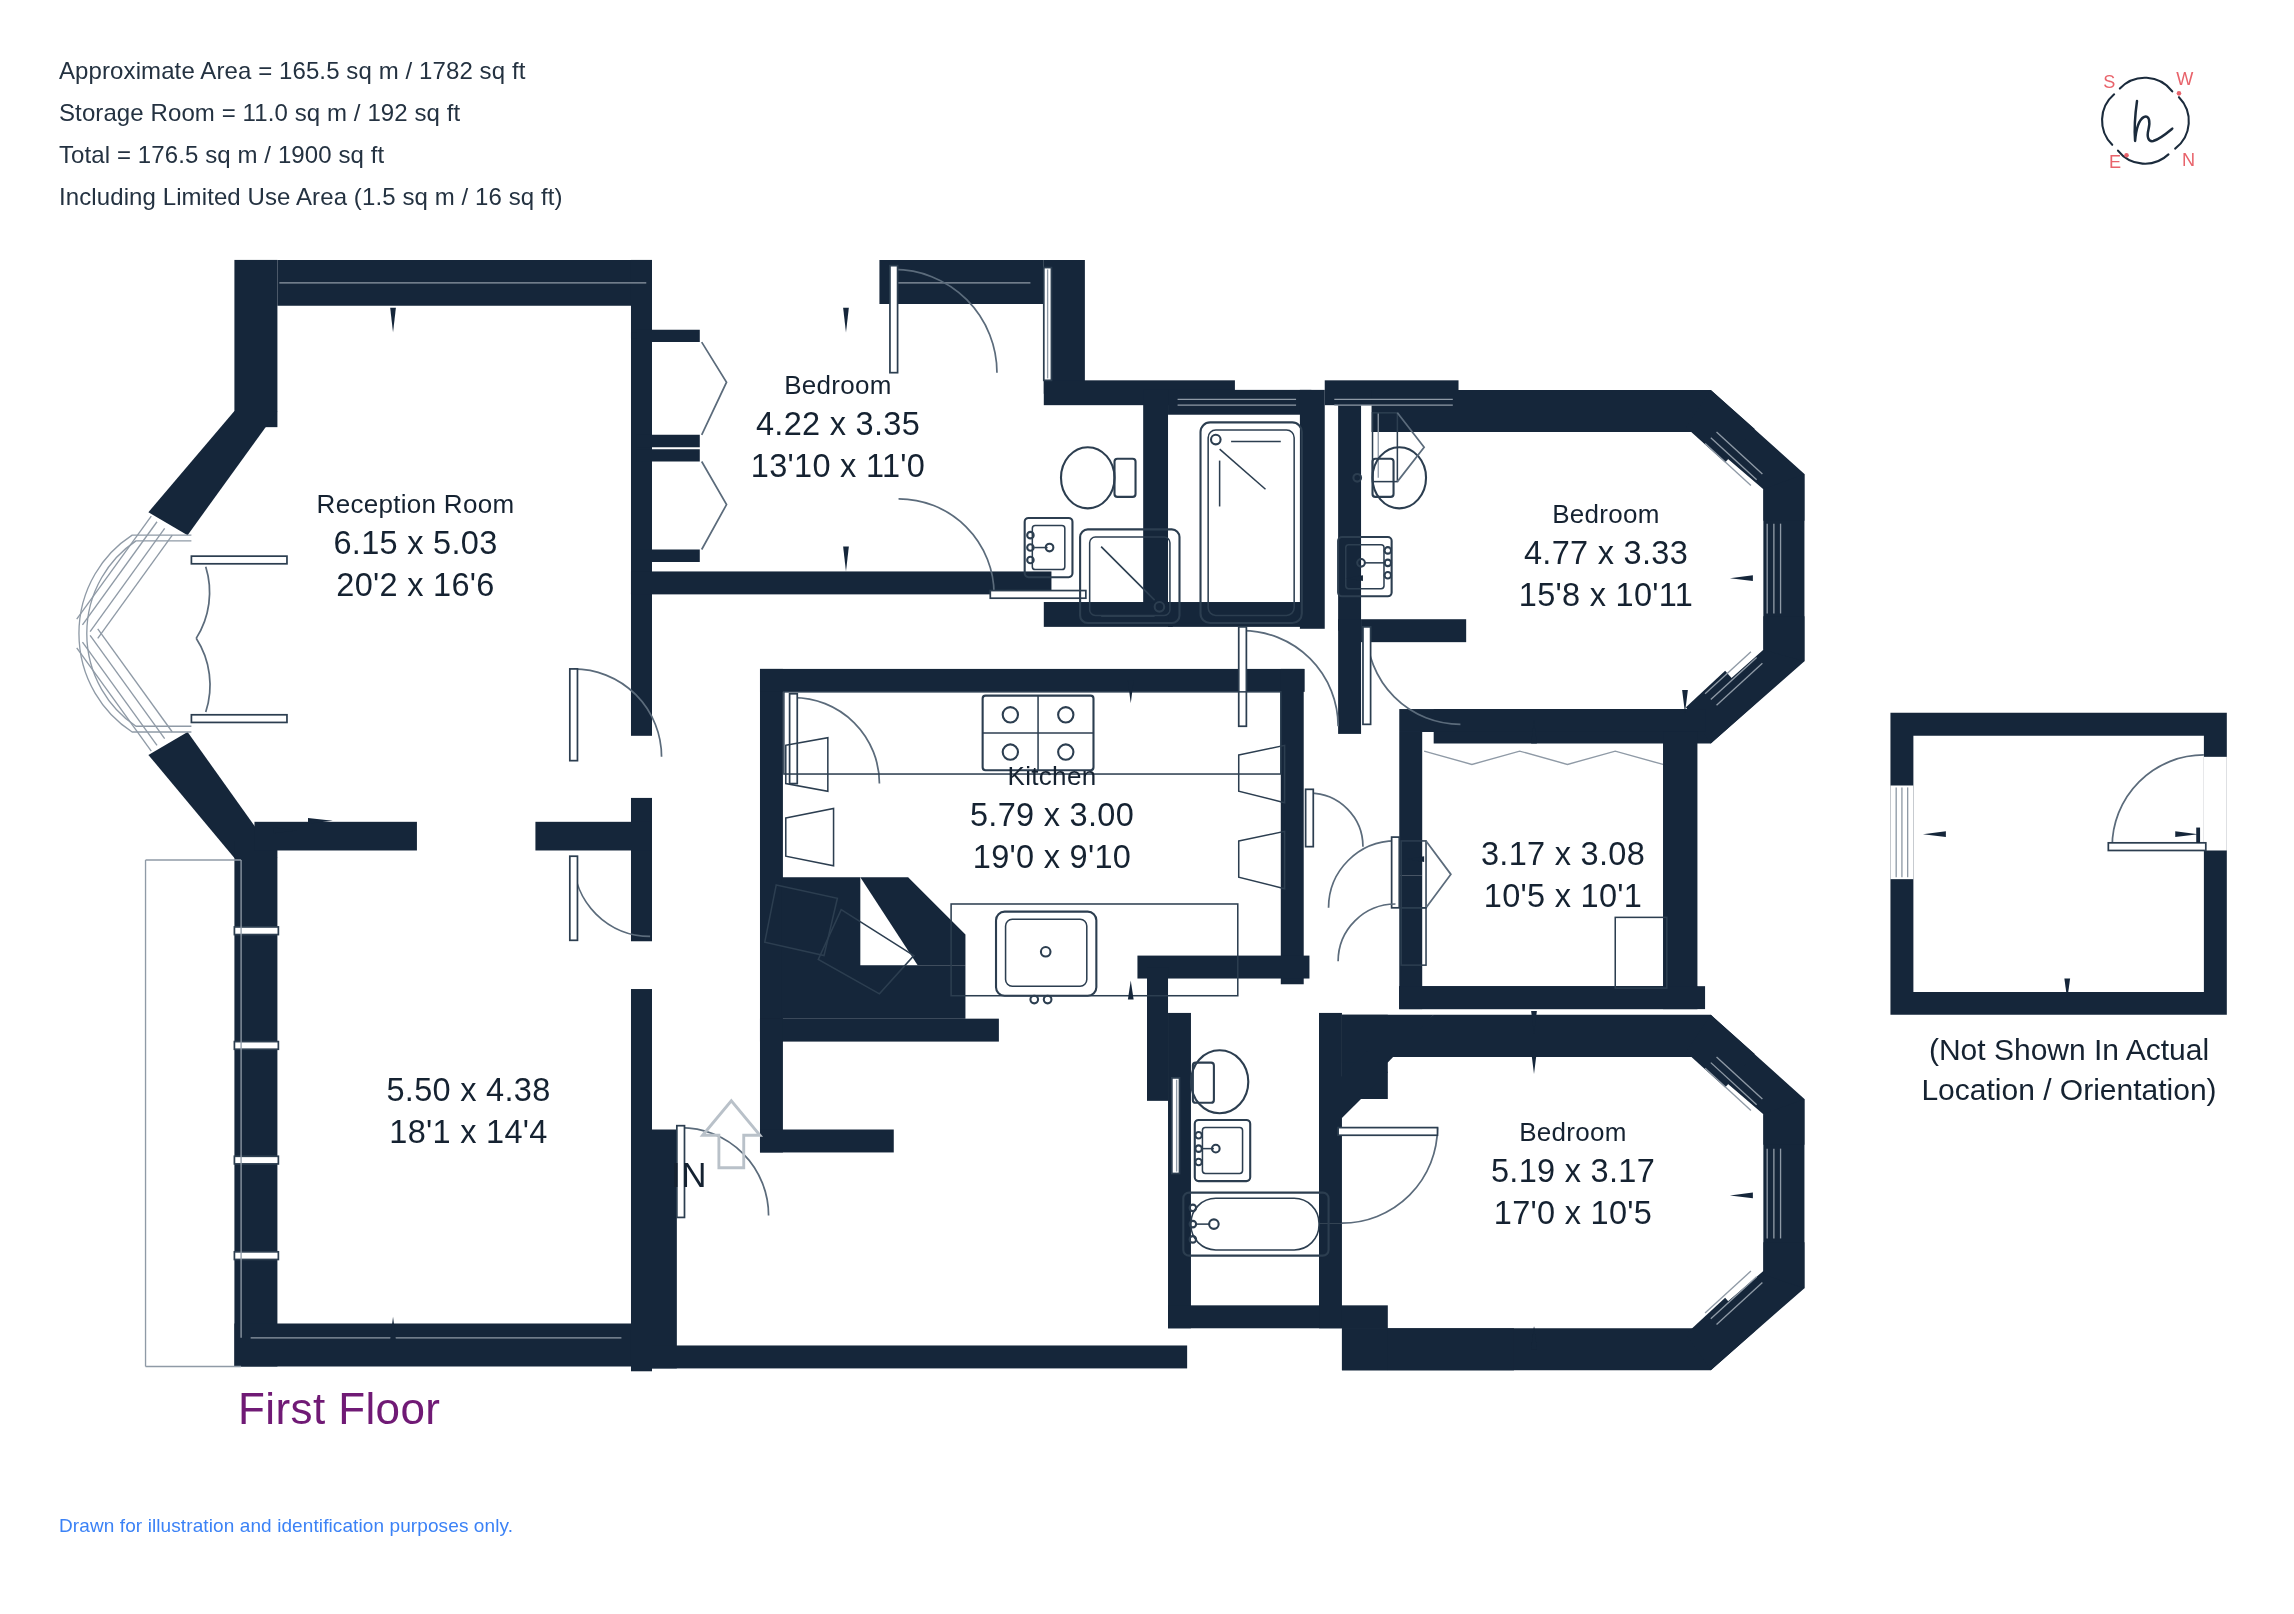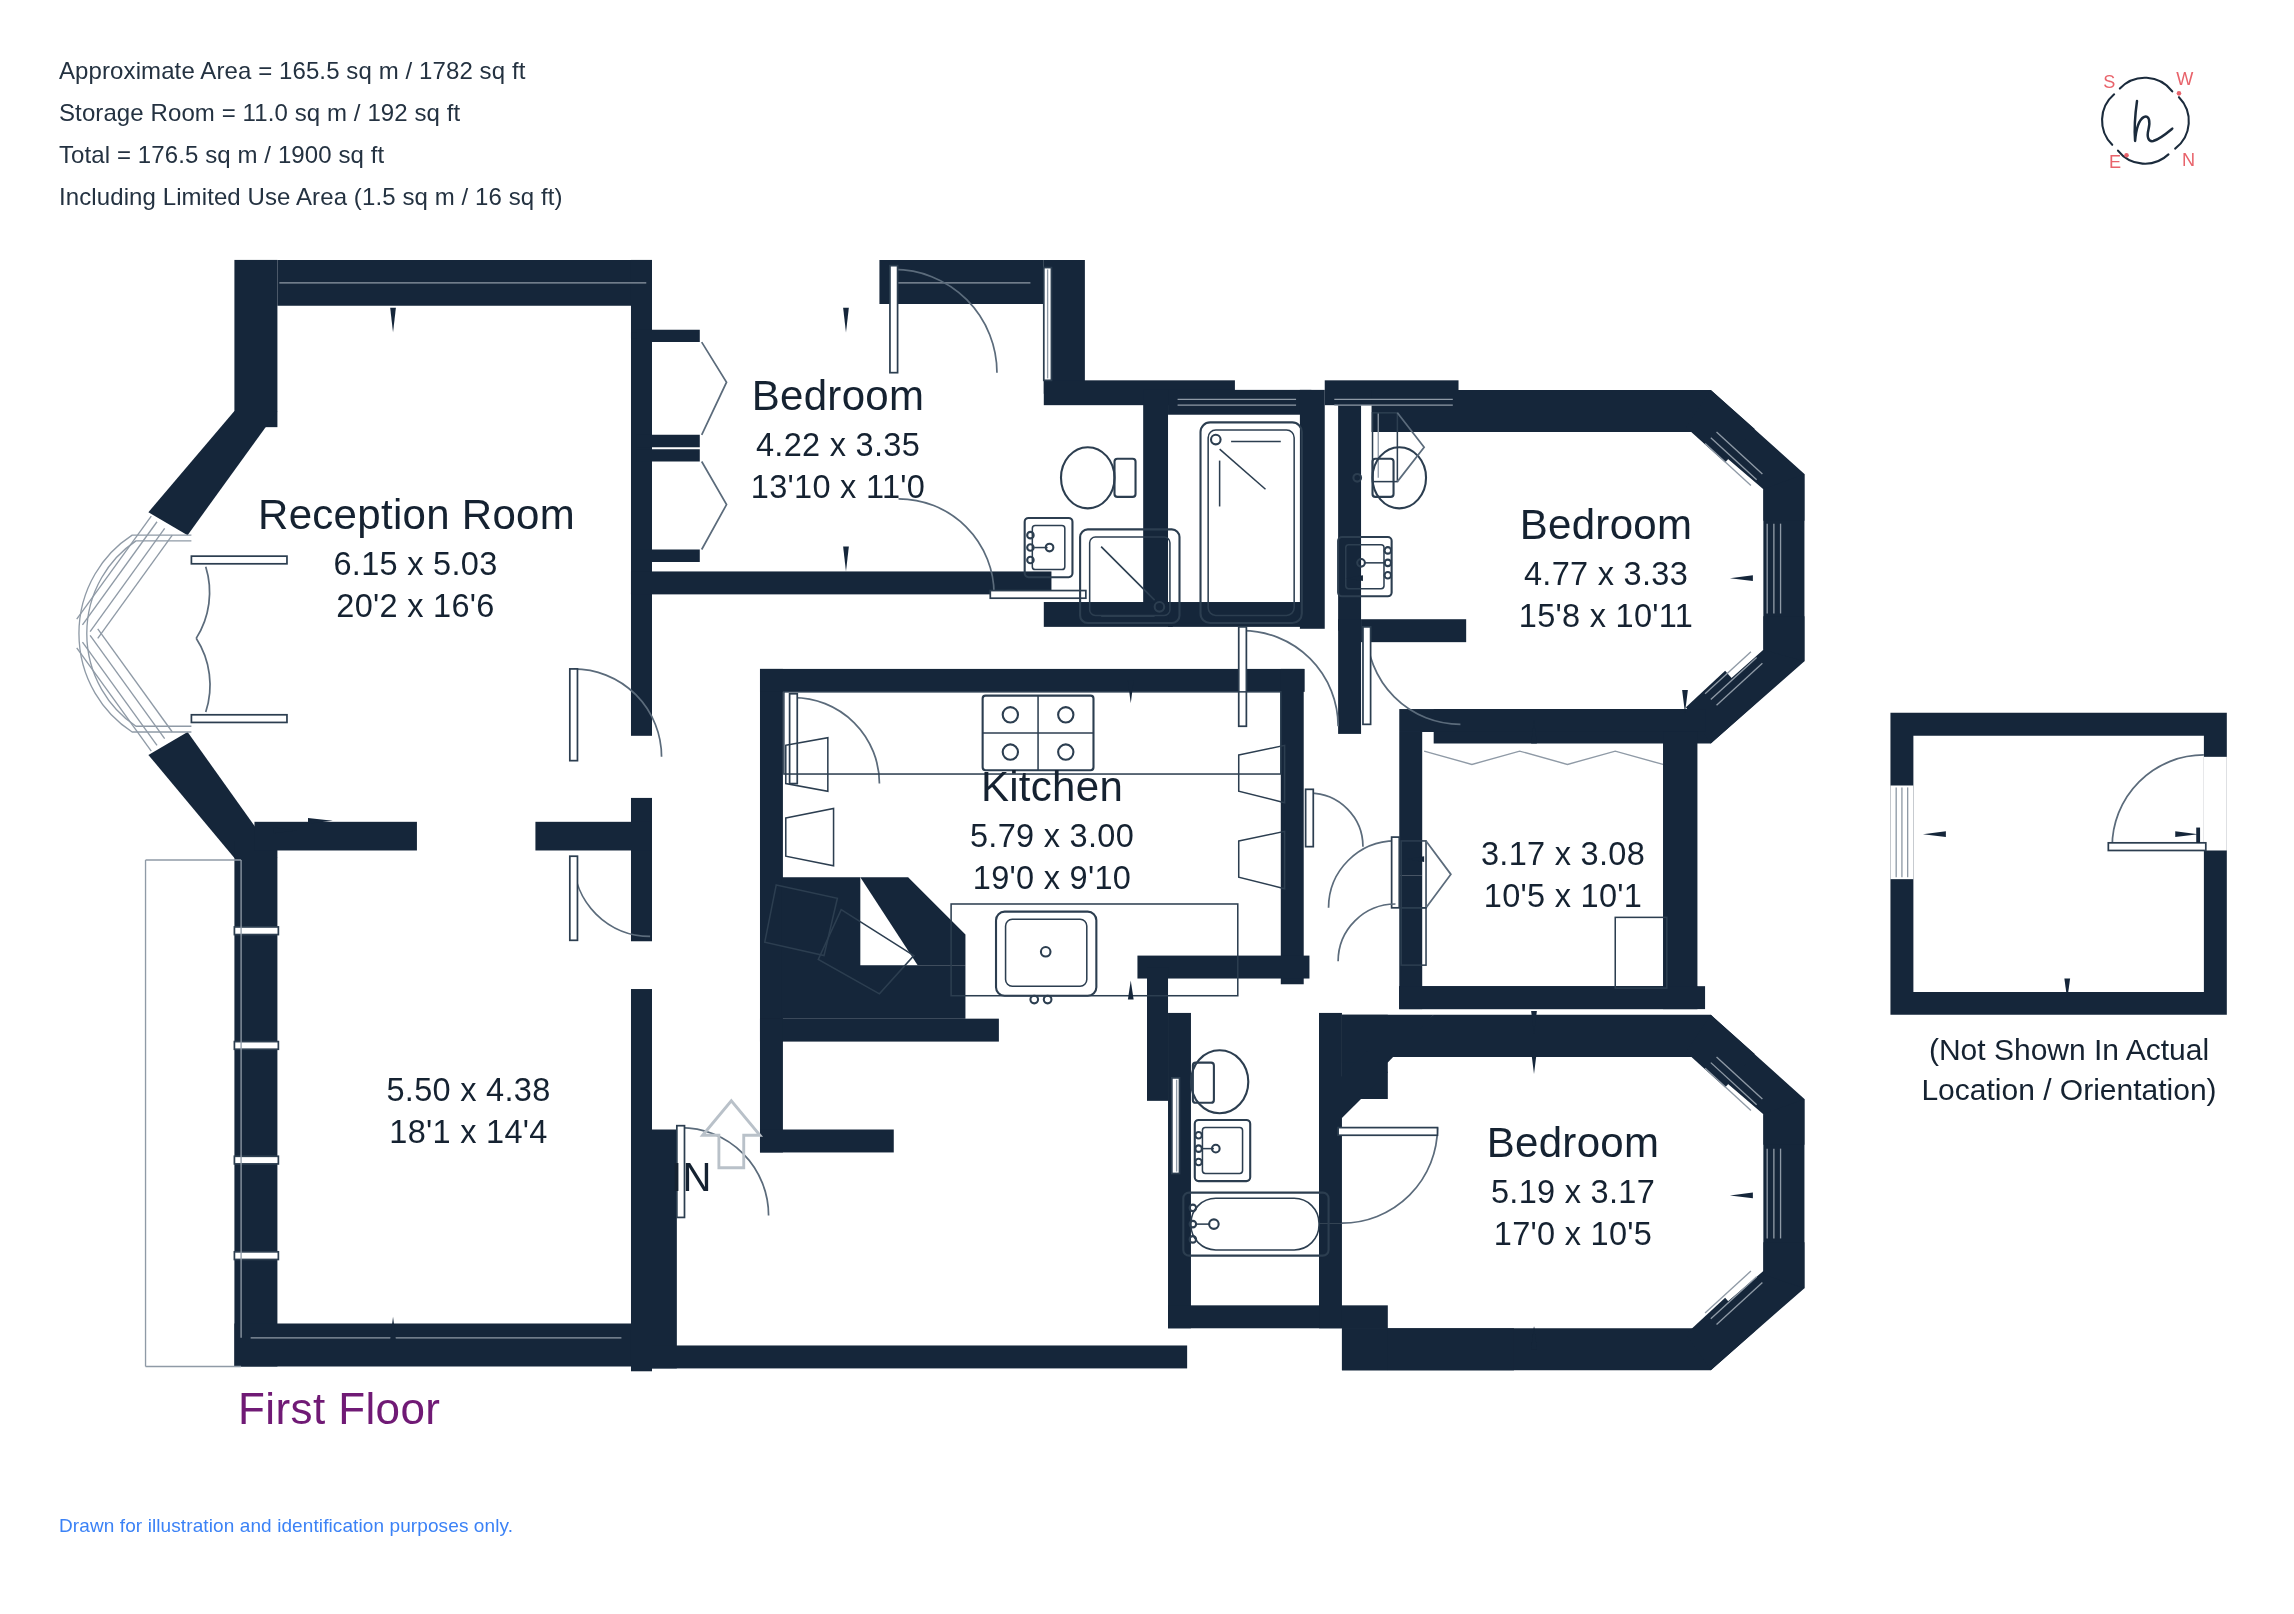--- a/index.html
+++ b/index.html
@@ -51,21 +51,21 @@
 
   
   .room-label {
     position: absolute;
     text-align: center;
     color: #152231;
     line-height: 1.30;
     white-space: nowrap;
     pointer-events: none;
   }
-  .room-name { font-size: 42px; letter-spacing: 0.3px; }
+  .room-name { font-size: 26px; letter-spacing: 0.3px; }
   .room-dim  { font-size: 32.5px; letter-spacing: 0.3px; }
 
   #label-reception { left: 258px; top: 488px; width: 315px; }
   #label-bedroom1  { left: 709px; top: 369px; width: 258px; }
   #label-bedroom2  { left: 1472px; top: 498px; width: 268px; }
   #label-kitchen   { left: 918px; top: 760px; width: 268px; }
   #label-room550   { left: 330px; top: 1069px; width: 277px; }
   #label-room317   { left: 1429px; top: 833px; width: 268px; }
   #label-bedroom3  { left: 1439px; top: 1116px; width: 268px; }
   #label-storage   { left: 1907px; top: 808px; width: 325px; }
@@ -78,21 +78,21 @@
     text-align: center;
     font-size: 30px;
     line-height: 1.32;
     color: #152231;
   }
 
   #in-label {
     position: absolute;
     left: 671px;
     top: 1155px;
-    font-size: 40px;
+    font-size: 35px;
     letter-spacing: 0.5px;
     color: #152231;
   }
 
   #floor-title {
     position: absolute;
     left: 222px;
     top: 1384px;
     font-size: 44px;
     letter-spacing: 0.4px;

